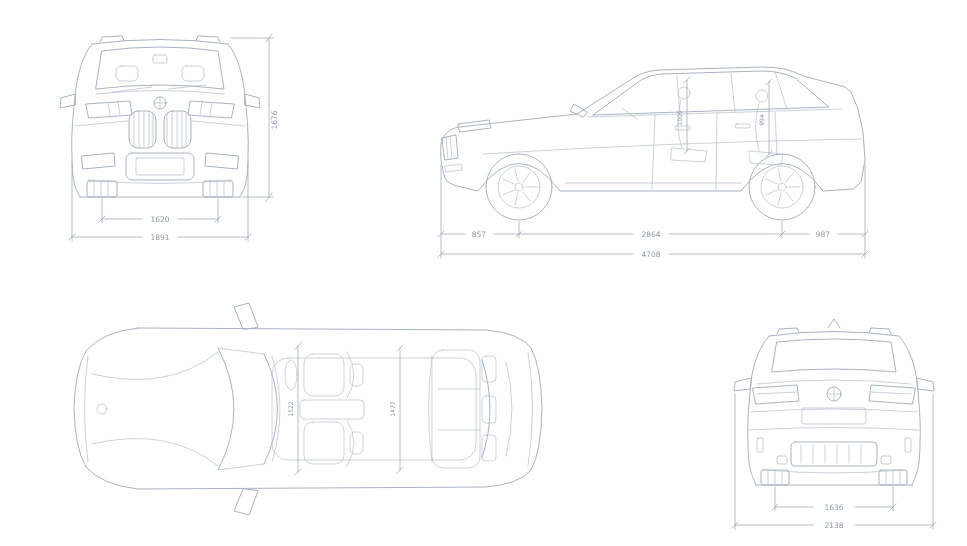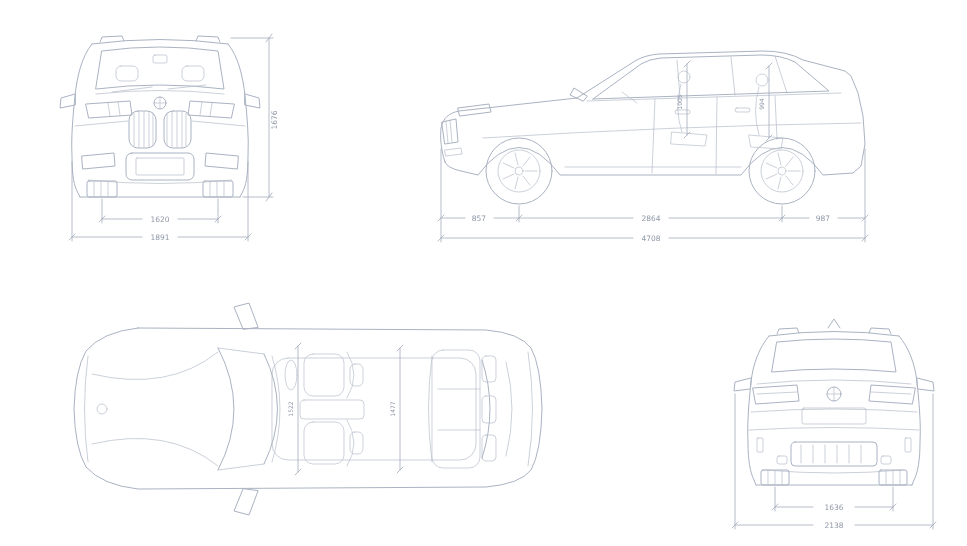--- a/index.html
+++ b/index.html
@@ -71,21 +71,21 @@
         <text class="dimtext" x="130" y="218" text-anchor="middle">1620</text>
 
         <path d="M42,158 L42,237 M218,158 L218,237"></path>
         <path d="M42,233 L112,233 M148,233 L218,233"></path>
         <path d="M39,236 L45,230 M215,236 L221,230"></path>
         <text class="dimtext" x="130" y="236" text-anchor="middle">1891</text>
       </g>
     </svg>
   </div>
 
-  <div class="view" style="left:425px;top:4px">
+  <div class="view" style="left:425px;top:20px">
     <svg width="500" height="248" viewBox="0 0 500 248">
       <g class="car">
         <path d="M20,158 C16,146 15,134 16,124 C18,114 24,109 34,107 L152,94 L210,57 Q220,51 234,50 L338,47 Q362,47 378,56 L420,67 L426,72 L433,89 L438,112 L440,140 L436,162 L428,169 L398,171 Q357,116 316,171 L135,171 Q94,116 53,171 L36,167 Q22,164 20,158 Z"></path>
         <path class="fine" d="M162,97 L416,89"></path>
         <path d="M168,95 L216,60 Q224,55 236,54 L336,51 Q356,51 370,58 L404,87 L168,95 Z"></path>
         <path class="fine" d="M252,56 L255,93"></path>
         <path class="fine" d="M306,53 L310,91"></path>
         <path class="fine" d="M350,52 L362,89"></path>
         <path class="fine" d="M230,95 L227,169"></path>
         <path class="fine" d="M292,93 L291,170"></path>

